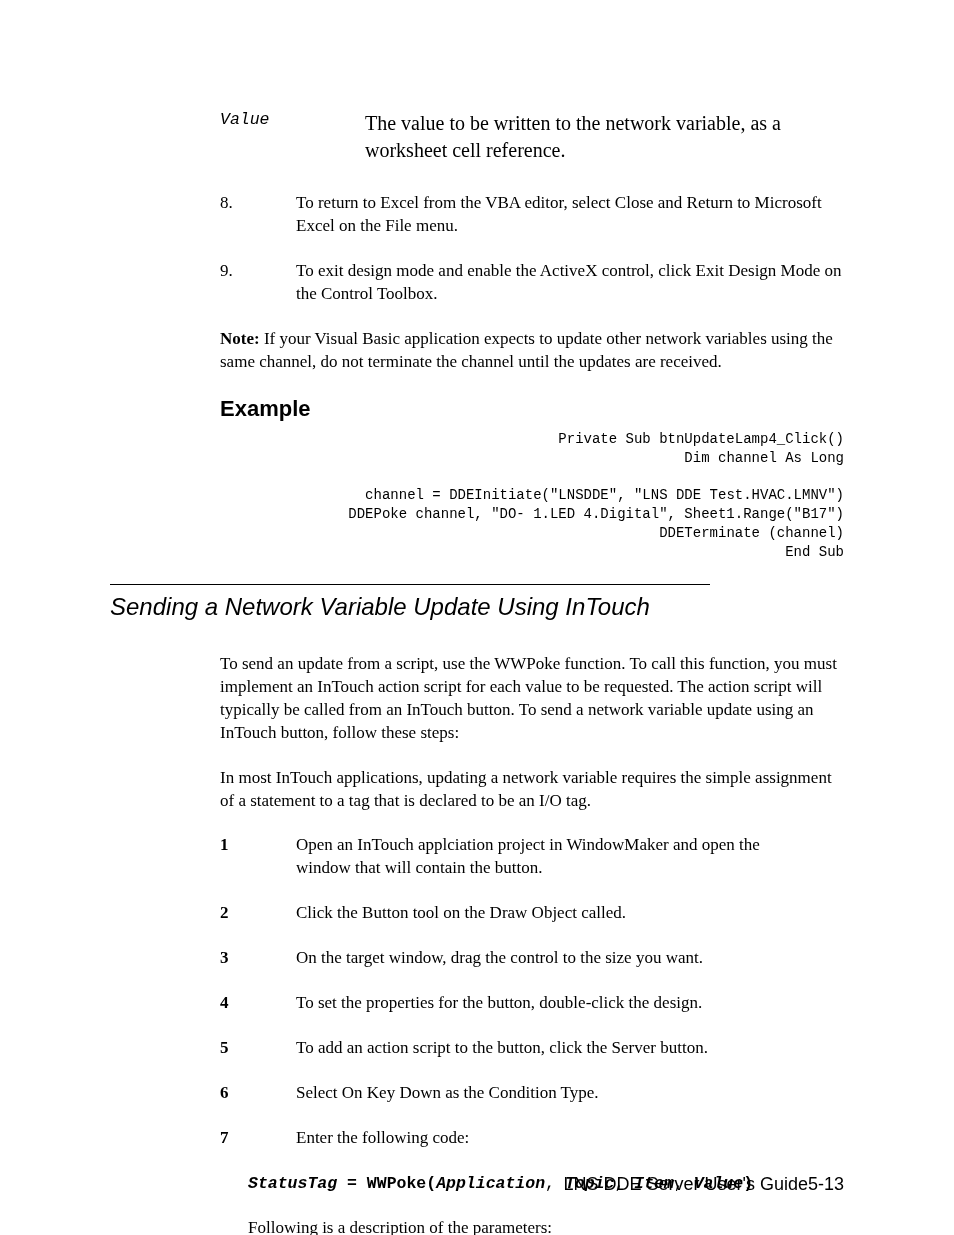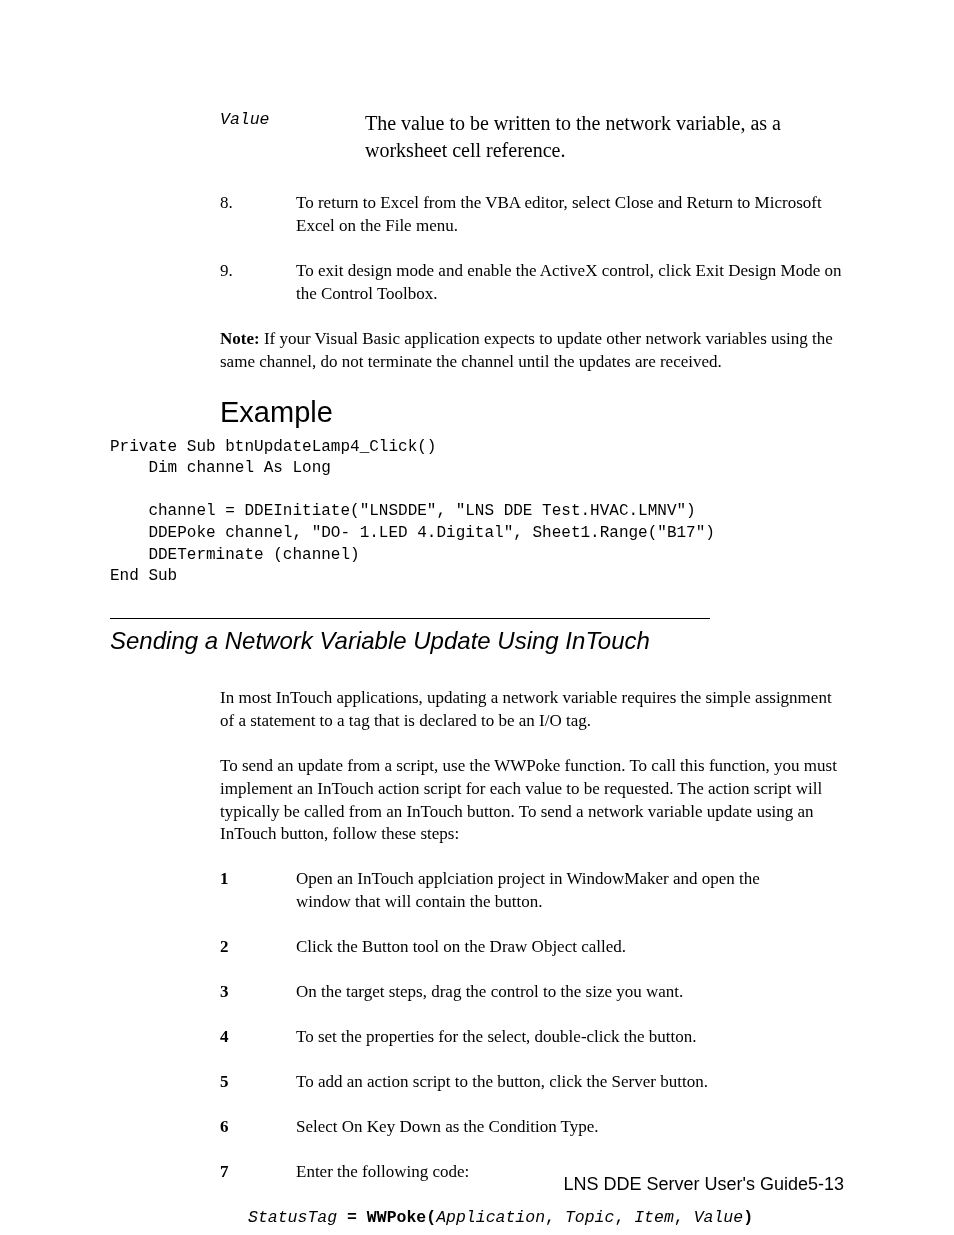--- a/index.html
+++ b/index.html
@@ -20,46 +20,47 @@
   }
   .param-desc { font-size: 20px; line-height: 1.35; flex: 1; }
   .ol-item { display: flex; margin-bottom: 22px; font-size: 17px; line-height: 1.35; }
   .ol-num { width: 28px; flex: 0 0 28px; }
   .ol-num.bold { font-weight: bold; }
   .ol-body { flex: 1; margin-left: 48px; }
   .para { font-size: 17px; line-height: 1.35; margin-bottom: 22px; }
   .note-label { font-weight: bold; }
   .h-example {
     font-family: "Trebuchet MS", "Segoe UI", Arial, sans-serif;
-    font-weight: normal;
-    font-size: 29px;
+    font-weight: bold;
+    font-size: 22px;
     margin: 8px 0 8px 0;
   }
   .code {
     font-family: "Courier New", Courier, monospace;
-    font-size: 16px;
+    font-size: 14px;
     white-space: pre;
     line-height: 1.35;
-    margin-bottom: 30px;
+    margin-bottom: 22px;
+    text-align: right;
   }
   .hr {
     border: none;
     border-top: 1.5px solid #000;
     width: 600px;
     margin: 0 0 8px 0;
   }
   .h-section {
     font-family: "Trebuchet MS", "Segoe UI", Arial, sans-serif;
     font-style: italic;
     font-weight: normal;
     font-size: 24px;
     margin-bottom: 32px;
   }
   .inline-code { font-family: "Courier New", Courier, monospace; font-size: 16.5px; }
-  .ic-i { font-style: italic; }
+  .ic-i { font-style: italic; font-weight: bold; }
   .ic-b { font-weight: bold; }
   .footer {
     position: absolute;
     bottom: 40px;
     left: 110px; right: 110px;
     display: flex; justify-content: flex-end;
     font-family: "Trebuchet MS", "Segoe UI", Arial, sans-serif;
     font-size: 18px;
   }
 </style>
@@ -97,38 +98,38 @@
     DDEPoke channel, "DO- 1.LED 4.Digital", Sheet1.Range("B17")
     DDETerminate (channel)
 End Sub</div>
 
 <hr class="hr">
 
 <h2 class="h-section">Sending a Network Variable Update Using InTouch</h2>
 
 <div class="content">
 
+  <p class="para">To send an update from a script, use the WWPoke function.  To call this function, you must implement an InTouch action script for each value to be requested.  The action script will typically be called from an InTouch button.  To send a network variable update using an InTouch button, follow these steps:</p>
   <p class="para">In most InTouch applications, updating a network variable requires the simple assignment of a statement to a tag that is declared to be an I/O tag.</p>
-  <p class="para">To send an update from a script, use the WWPoke function.  To call this function, you must implement an InTouch action script for each value to be requested.  The action script will typically be called from an InTouch button.  To send a network variable update using an InTouch button, follow these steps:</p>
 
   <div class="ol-item">
     <div class="ol-num bold">1</div>
     <div class="ol-body" style="padding-right:80px">Open an InTouch applciation project in WindowMaker and open the window that will contain the button.</div>
   </div>
   <div class="ol-item">
     <div class="ol-num bold">2</div>
     <div class="ol-body">Click the Button tool on the Draw Object called.</div>
   </div>
   <div class="ol-item">
     <div class="ol-num bold">3</div>
-    <div class="ol-body">On the target steps, drag the control to the size you want.</div>
+    <div class="ol-body">On the target window, drag the control to the size you want.</div>
   </div>
   <div class="ol-item">
     <div class="ol-num bold">4</div>
-    <div class="ol-body">To set the properties for the select, double-click the button.</div>
+    <div class="ol-body">To set the properties for the button, double-click the design.</div>
   </div>
   <div class="ol-item">
     <div class="ol-num bold">5</div>
     <div class="ol-body">To add an action script to the button, click the Server button.</div>
   </div>
   <div class="ol-item">
     <div class="ol-num bold">6</div>
     <div class="ol-body">Select On Key Down as the Condition Type.</div>
   </div>
   <div class="ol-item">

